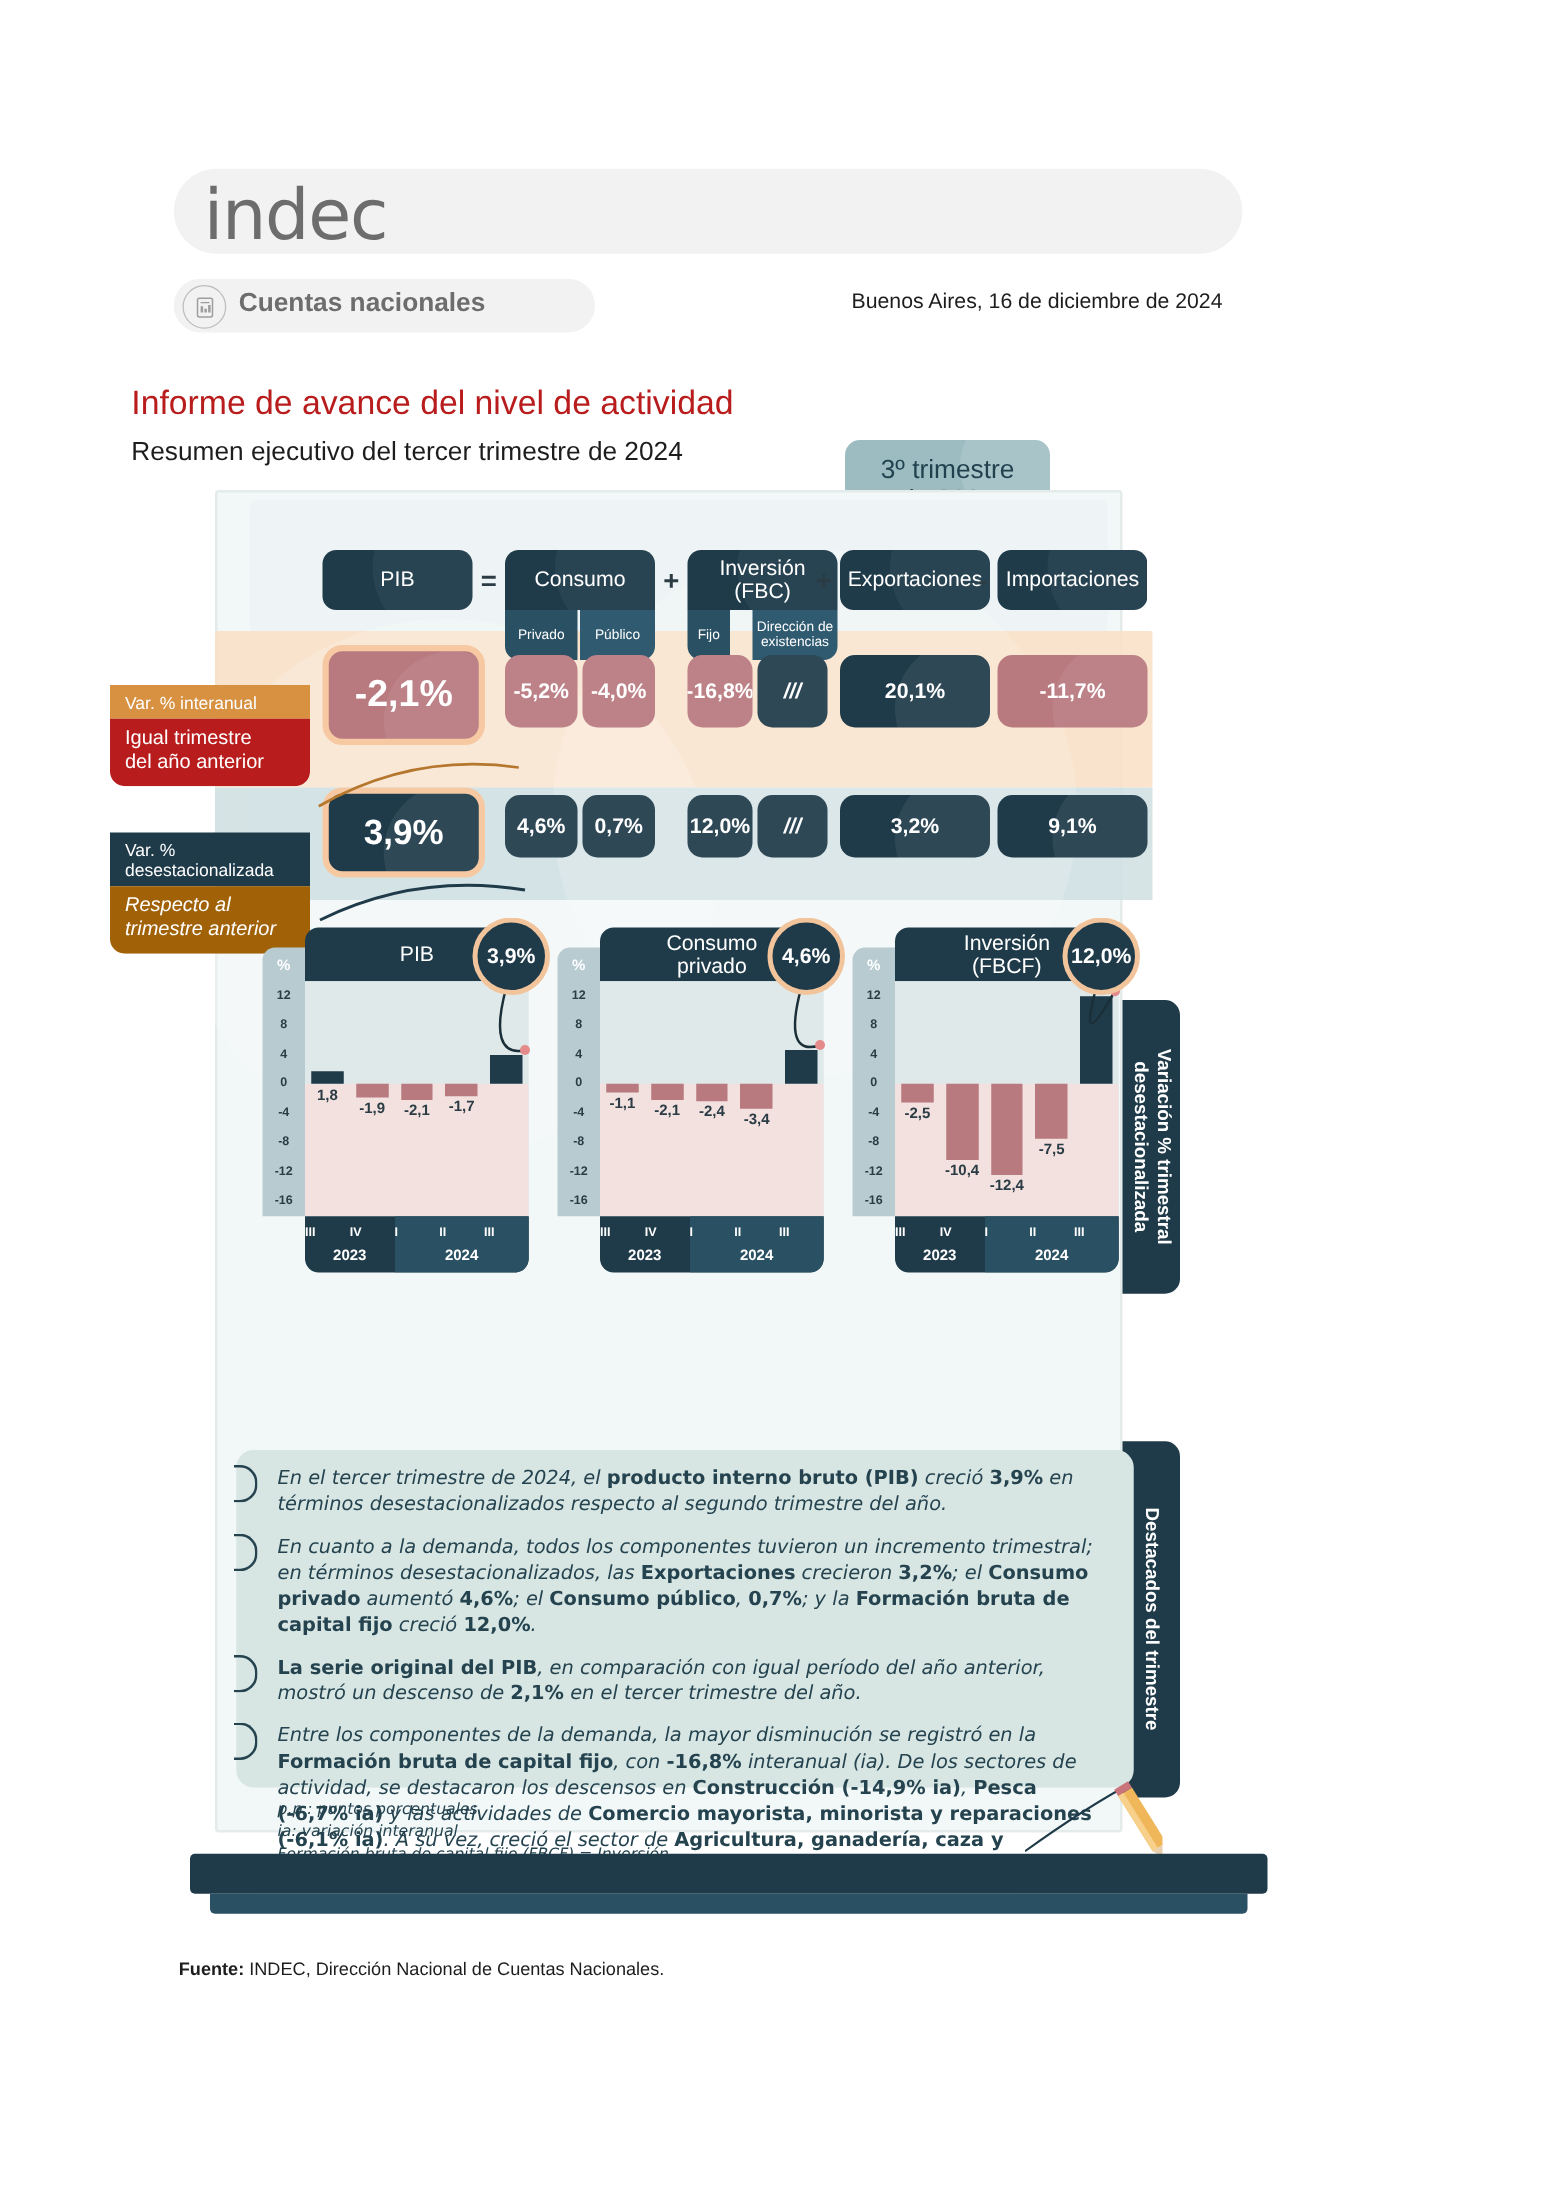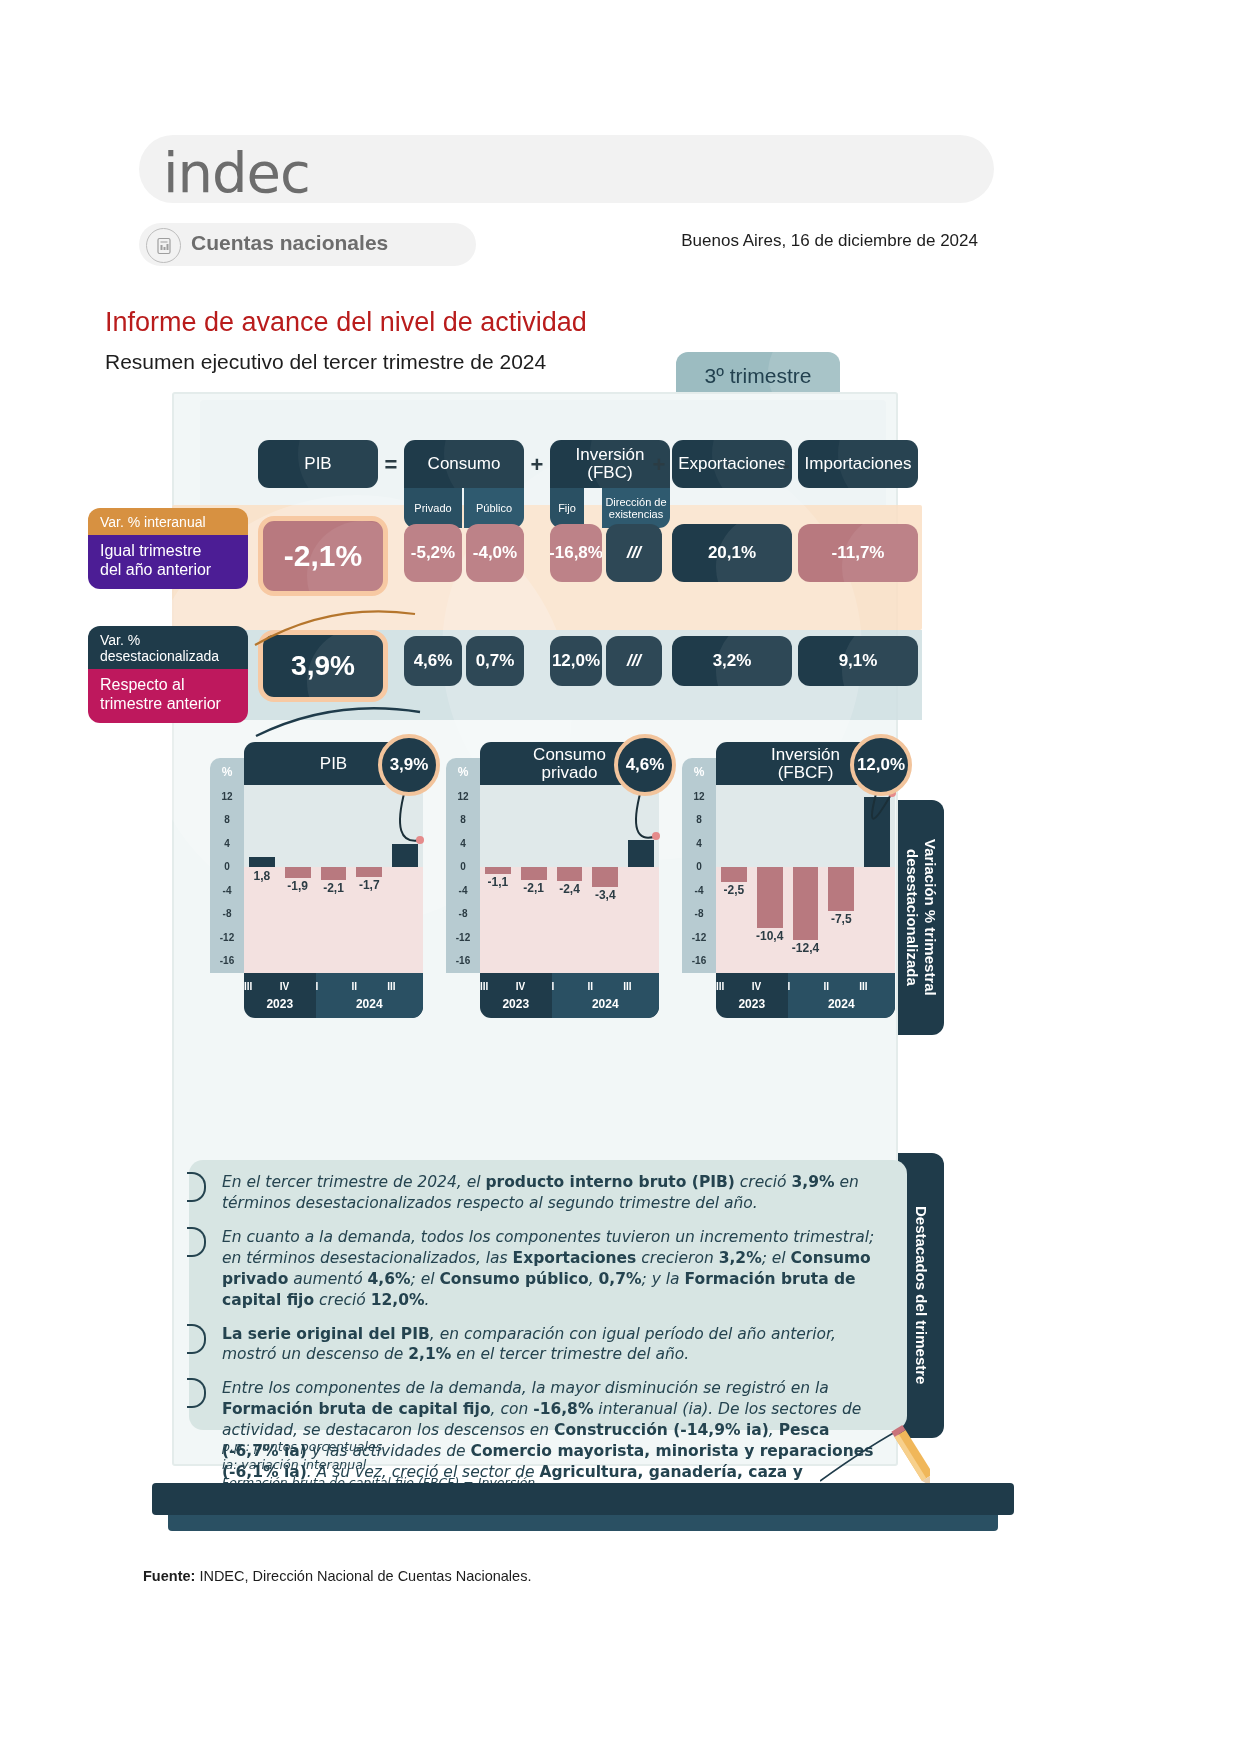--- a/index.html
+++ b/index.html
@@ -86,26 +86,26 @@
   .sublabel{
     position:absolute;background:#2a5063;color:#fff;font-size:11px;
     display:flex;align-items:center;justify-content:center;text-align:center;
     line-height:1.1;overflow:hidden;
   }
   .op{position:absolute;color:#2b3c44;font-size:22px;font-weight:600;
      display:flex;align-items:center;justify-content:center;}
 
   
   .sidelab{position:absolute;border-radius:12px;overflow:hidden;color:#fff;}
-  .sidelab .top{font-size:14px;padding:6px 0 5px 12px;}
+  .sidelab .top{font-size:14px;padding:6px 0 5px 12px;margin-top:40px;}
   .sidelab .bot{font-size:16px;padding:7px 0 9px 12px;line-height:1.18;}
   .sl-orange .top{background:#d79141;}
-  .sl-orange .bot{background:#4c1d95;}
+  .sl-orange .bot{background:#b91c1c;}
   .sl-blue .top{background:#1f3b4a;}
-  .sl-blue .bot{background:#be185d;}
+  .sl-blue .bot{background:#a16207;font-style:italic;}
 
   
   .chip{
     position:absolute;border-radius:12px;color:#fff;font-weight:bold;
     display:flex;align-items:center;justify-content:center;overflow:hidden;
   }
   .chip .glow{position:absolute;right:-34px;bottom:-40px;width:110px;height:110px;
     border-radius:50%;background:rgba(255,255,255,.07);}
   .c-red{background:#b8797f;}
   .c-dark{background:#1f3b4a;}

